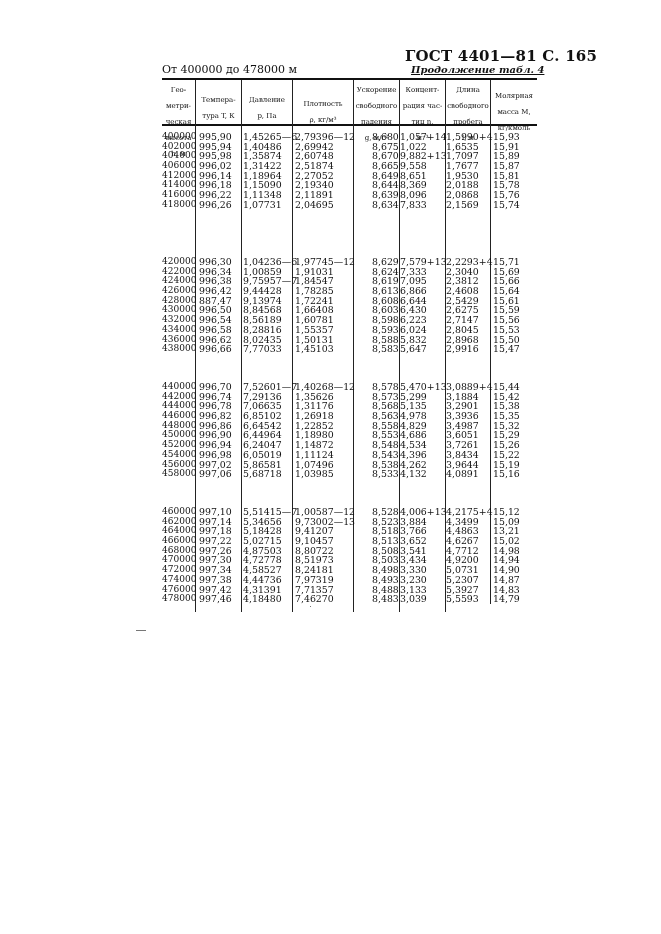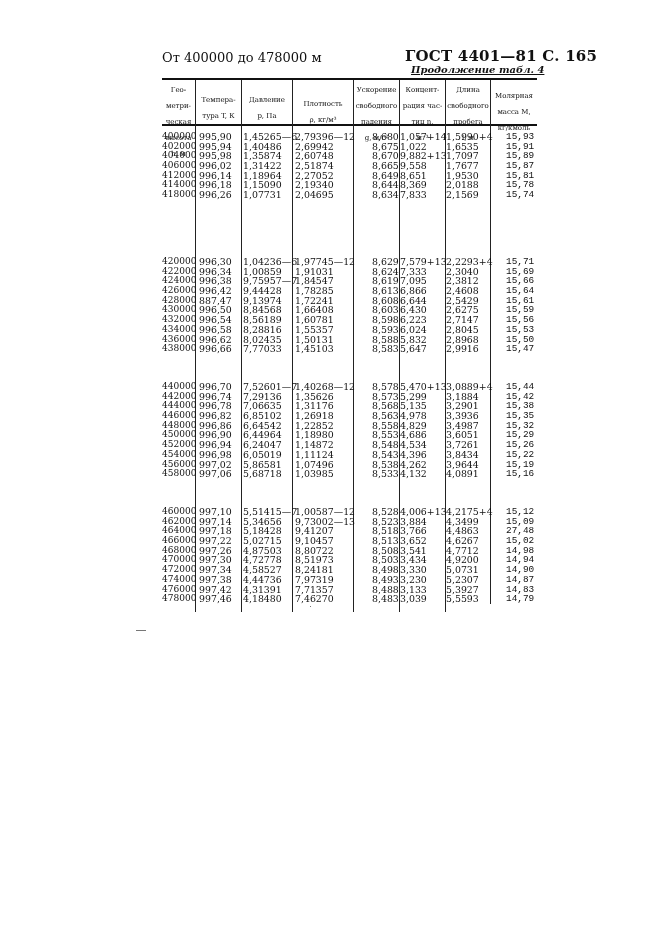--- a/index.html
+++ b/index.html
@@ -1,37 +1,37 @@
 <!DOCTYPE html>
 <html><head>
 <meta charset="utf-8">
 <style>
   html, body { margin:0; padding:0; background:#ffffff; }
   body { width:661px; height:934px; position:relative; overflow:hidden;
          font-family:"DejaVu Serif","Liberation Serif",serif; color:#111; }
   .page-header { position:absolute; top:47px; left:405px; font-weight:bold; font-size:15px; letter-spacing:0.2px; }
-  .range-title { position:absolute; top:50px; left:162px; font-size:13px; }
+  .range-title { position:absolute; top:63px; left:162px; font-size:11px; }
   .continuation { position:absolute; top:64px; left:411px; font-style:italic; font-weight:bold; font-size:10px;text-decoration:underline; }
   .table { position:absolute; left:162px; top:78px; width:375px; }
   .rule-top { position:absolute; left:0; top:0; width:375px; height:2px; background:#111; }
   .rule-head { position:absolute; left:0; top:46px; width:375px; height:1.5px; background:#111; }
   .vline { position:absolute; top:2px; width:1px; background:#222; height:532px; }
   .hcell { position:absolute; top:4px; font-size:7px; line-height:16px; text-align:center; }
   .groups { position:absolute; left:0; top:54px; width:375px; }
   .group { position:relative; height:125px; }
   .row { position:relative; height:9.7px; font-size:9.4px; line-height:9.7px; white-space:nowrap; }
   .c { position:absolute; top:0; }
   .c0 { left:0; width:32px; text-align:right; font-size:9px; }
   .c1 { left:37px; }
   .c2 { left:81px; }
   .c3 { left:133px; }
   .c4 { left:202px;margin-left:8px; }
   .c5 { left:238px; }
   .c6 { left:284px; }
-  .c7 { left:344px;font-family:Liberation Mono, monospace; }
+  .c7 { left:331px; }
   .stray { position:absolute; background:#777; }
 </style>
 </head>
 <body>
 
 <div class="page-header">ГОСТ 4401—81 С. 165</div>
 <div class="range-title">От 400000 до 478000 м</div>
 <div class="continuation">Продолжение табл. 4</div>
 
 <div class="table" id="tbl">
@@ -129,20 +129,30 @@
           <span class="c c0">414000</span>
           <span class="c c1">996,18</span>
           <span class="c c2">1,15090</span>
           <span class="c c3">2,19340</span>
           <span class="c c4">8,644</span>
           <span class="c c5">8,369</span>
           <span class="c c6">2,0188</span>
           <span class="c c7">15,78</span>
         </div>
         <div class="row">
+          <span class="c c0">416000</span>
+          <span class="c c1">996,22</span>
+          <span class="c c2">1,11348</span>
+          <span class="c c3">2,11891</span>
+          <span class="c c4">8,639</span>
+          <span class="c c5">8,096</span>
+          <span class="c c6">2,0868</span>
+          <span class="c c7">15,76</span>
+        </div>
+        <div class="row">
           <span class="c c0">418000</span>
           <span class="c c1">996,26</span>
           <span class="c c2">1,07731</span>
           <span class="c c3">2,04695</span>
           <span class="c c4">8,634</span>
           <span class="c c5">7,833</span>
           <span class="c c6">2,1569</span>
           <span class="c c7">15,74</span>
         </div>
       </div>
@@ -372,21 +382,21 @@
           <span class="c c7">15,09</span>
         </div>
         <div class="row">
           <span class="c c0">464000</span>
           <span class="c c1">997,18</span>
           <span class="c c2">5,18428</span>
           <span class="c c3">9,41207</span>
           <span class="c c4">8,518</span>
           <span class="c c5">3,766</span>
           <span class="c c6">4,4863</span>
-          <span class="c c7">27,48</span>
+          <span class="c c7">13,21</span>
         </div>
         <div class="row">
           <span class="c c0">466000</span>
           <span class="c c1">997,22</span>
           <span class="c c2">5,02715</span>
           <span class="c c3">9,10457</span>
           <span class="c c4">8,513</span>
           <span class="c c5">3,652</span>
           <span class="c c6">4,6267</span>
           <span class="c c7">15,02</span>

